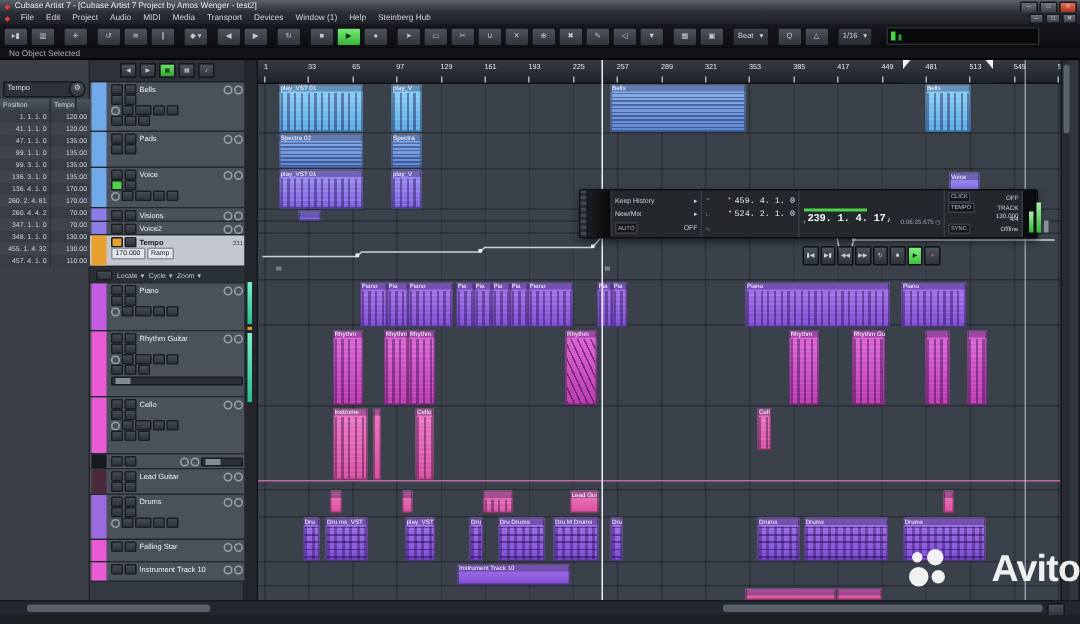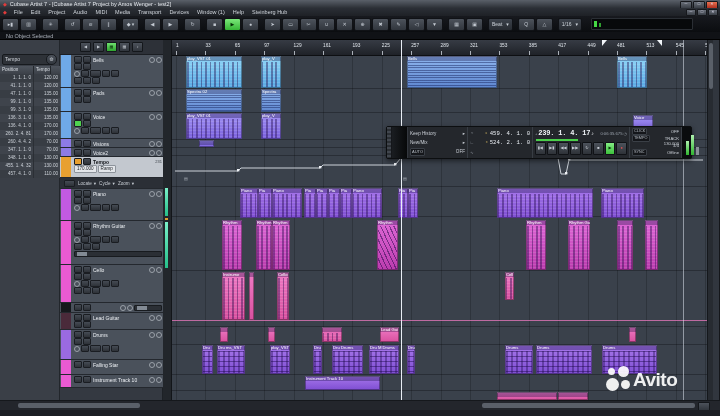--- a/index.html
+++ b/index.html
@@ -116,21 +116,21 @@
   .tblack{width:15px;background:linear-gradient(90deg,#1a1d21,#070809);border-right:1px solid #34383f;}
   .tsec{border-right:1px solid #383d44;box-sizing:border-box;position:relative;}
   .thist{width:60px;padding:2px 2px;font-size:4.6px;color:#c9ced5;}
   .thist .r{display:flex;justify-content:space-between;height:9px;line-height:9px;}
   .tag{background:#15171b;border:1px solid #3a3f46;border-radius:1px;font-size:4px;line-height:6px;padding:0 1px;color:#b9bfc7;align-self:center;}
   .tmini{width:8px;display:flex;flex-direction:column;justify-content:space-around;align-items:center;font-size:4px;color:#8a9099;}
   .tloc{width:57px;padding:2px 2px;font-family:"Liberation Mono",monospace;font-size:5.6px;color:#e9edf3;}
   .tloc .r{display:flex;justify-content:flex-end;gap:2px;height:9px;line-height:9px;}
   .tloc .mk{color:#d8b860;font-size:4px;}
   .tmain{width:97px;}
-  .tmain .top{display:flex;align-items:center;height:12px;padding:0 2px;color:#f2f5f9;}
+  .tmain .top{display:flex;align-items:flex-end;height:12px;padding:11px 2px;color:#f2f5f9;}
   .tmain .plus{font-size:4px;color:#9aa2ac;margin-right:1px;}
   .tmain .pos{font-family:"Liberation Mono",monospace;font-size:7px;font-weight:bold;letter-spacing:-.2px;}
   .tmain .note{font-size:5px;margin-left:1px;}
   .tmain .time{font-size:4.2px;color:#9aa2ac;margin-left:auto;}
   .tmain .clock{font-size:4px;color:#9aa2ac;margin-left:1px;}
   .gline{position:absolute;left:3px;top:12px;width:42px;height:2px;background:#4ad04a;}
   .tbtns{display:flex;gap:1px;padding:3px 2px 0 2px;}
   .pbtn{width:10px;height:11px;background:linear-gradient(#4c525b,#2e3238);border:1px solid #101216;border-radius:1px;
     color:#c9ced6;font-size:4px;line-height:10px;text-align:center;}
   .pbtn.green{background:linear-gradient(#84ec84,#3cc13c);color:#063006;}
@@ -144,21 +144,21 @@
   .vscroll{position:absolute;left:707px;top:40px;width:6px;height:360px;background:#272b31;border-left:1px solid #15181c;box-sizing:border-box;}
   .vthumb{position:absolute;left:1px;top:3px;width:4px;height:46px;background:#5a6069;border-radius:2px;}
   .bottombar{position:absolute;left:0;top:400px;width:720px;height:10px;background:#23262c;border-top:1px solid #15181c;box-sizing:border-box;}
   .hthumb{position:absolute;top:2px;height:5px;background:#5a6069;border-radius:2px;}
   .cornerbox{position:absolute;top:1px;width:10px;height:7px;background:linear-gradient(#4c525b,#31363d);border:1px solid #14171b;border-radius:1px;}
   .winbottom{position:absolute;left:0;top:410px;width:720px;height:6px;background:#1b1e23;}
   
   .wm{position:absolute;left:606px;top:366px;display:flex;align-items:center;z-index:50;opacity:.92;}
   .wmdots{position:relative;width:27px;height:27px;}
   .wmdots i{position:absolute;background:#fff;border-radius:50%;}
-  .wmtext{color:#fff;font-size:19px;font-weight:bold;letter-spacing:-.5px;line-height:27px;}
+  .wmtext{color:#fff;font-size:25px;font-weight:bold;letter-spacing:-.5px;line-height:27px;margin-left:28px;}
   svg.curve{position:absolute;left:0;top:0;width:535px;height:360px;z-index:3;pointer-events:none;}
 </style>
 </head>
 <body>
 
 <div class="screen">
 
   <div class="titlebar">
     <span class="appicon">◆</span>
     <span>Cubase Artist 7 - [Cubase Artist 7 Project by Amos Wenger - test2]</span>

